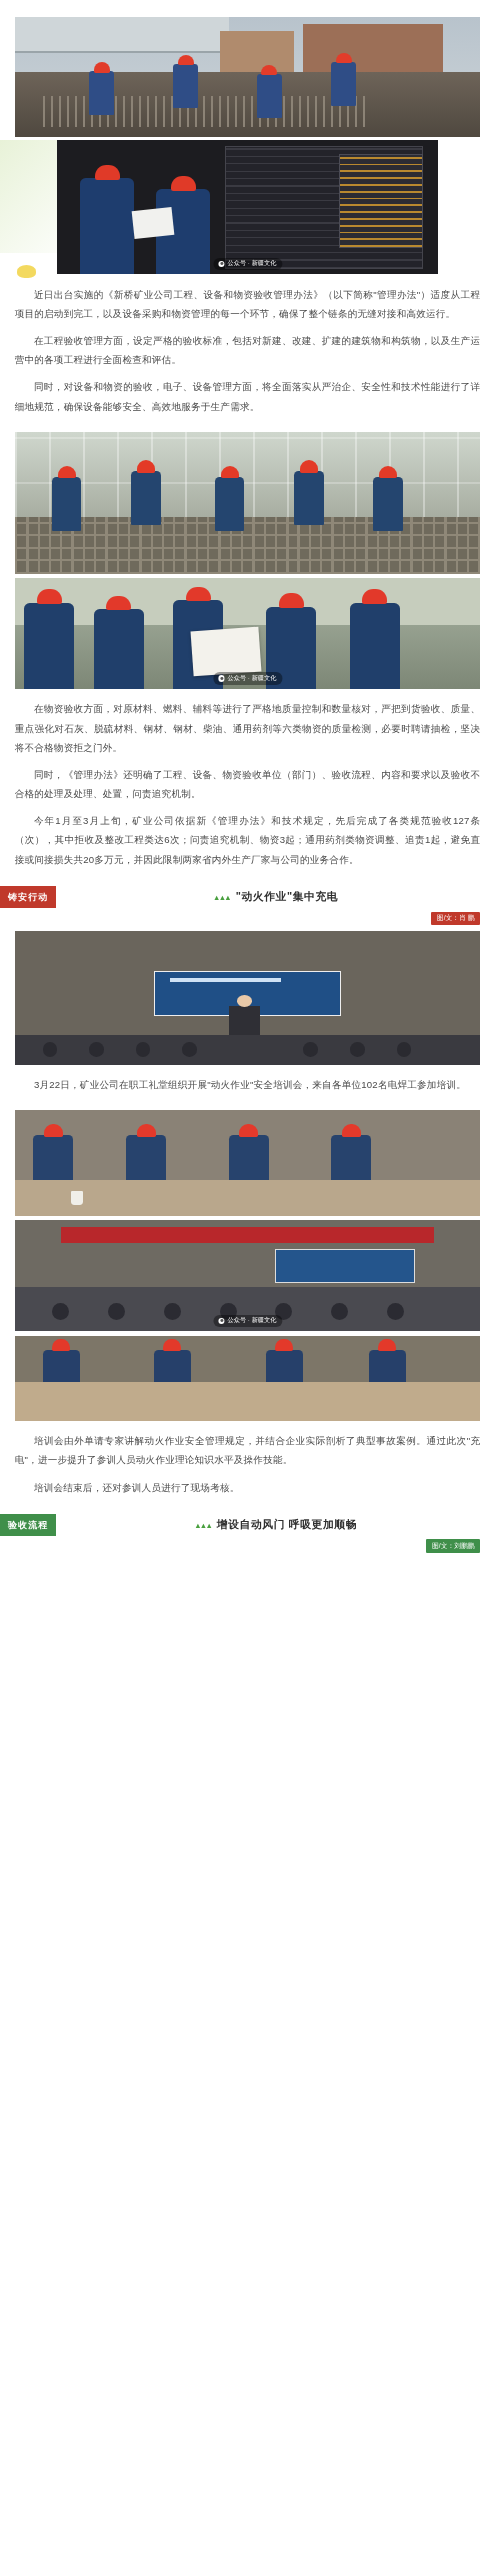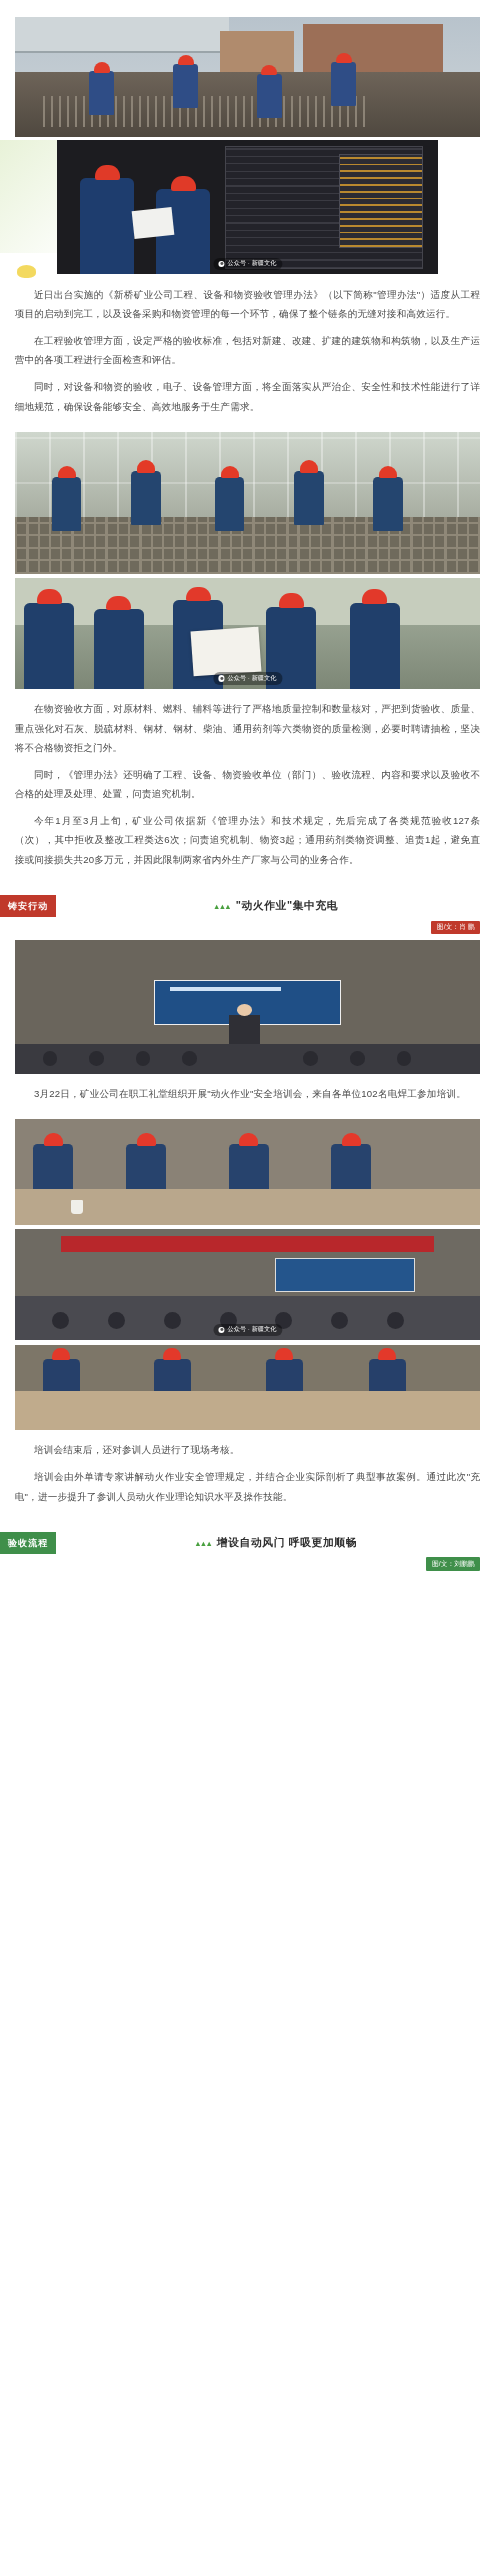--- a/index.html
+++ b/index.html
@@ -113,21 +113,21 @@
   .p4 .bg{position:absolute;inset:0;background:linear-gradient(#a9b4a3,#7d8776);}
   .p4 .wall{position:absolute;left:0;top:0;width:100%;height:42%;background:#c6cdbd;}
   .p4 .m{position:absolute;bottom:0;width:50px;height:78%;background:#203f6b;border-radius:5.7px 5.7px 0 0;}
   .p4 .m::before{content:"";position:absolute;left:12.5px;top:-13.6px;width:25px;height:14.7px;background:#e2392a;border-radius:11.3px 11.3px 2.3px 2.3px;}
   .p4 .m1{left:2%;} .p4 .m2{left:17%;height:72%;} .p4 .m3{left:34%;height:80%;}
   .p4 .m4{left:54%;height:74%;} .p4 .m5{left:72%;height:78%;}
   .p4 .sheet{position:absolute;left:38%;bottom:14%;width:68px;height:45px;background:#f3f2ec;transform:rotate(-4deg);box-shadow:0 1.1px 3.4px rgba(0,0,0,.3);}
 
   
   .secbanner{
-    display:flex;align-items:center;gap:0;margin:16px 0 0 0;
+    display:flex;align-items:center;gap:0;margin:7px 0 0 0;
   }
   .sectag{
     background:#c0392b;color:#fff;font-size:9px;font-weight:bold;
     padding:4.5px 8px;letter-spacing:1.1px;
   }
   .sectag.green{background:#3f8f4a;}
   .sectitlewrap{
     flex:1;display:flex;align-items:center;justify-content:center;gap:5.7px;
     padding:0 5.7px;
   }
@@ -345,22 +345,22 @@
       <div class="bg"></div>
       <div class="m m1"></div>
       <div class="m m2"></div>
       <div class="m m3"></div>
       <div class="m m4"></div>
       <div class="desk"></div>
     </div>
   </div>
 
   <div class="txtblock">
+    <p class="para">培训会由外单请专家讲解动火作业安全管理规定，并结合企业实际剖析了典型事故案例。通过此次"充电"，进一步提升了参训人员动火作业理论知识水平及操作技能。</p>
     <p class="para">培训会结束后，还对参训人员进行了现场考核。</p>
-    <p class="para">培训会由外单请专家讲解动火作业安全管理规定，并结合企业实际剖析了典型事故案例。通过此次"充电"，进一步提升了参训人员动火作业理论知识水平及操作技能。</p>
   </div>
 
   <div class="secbanner">
     <div class="sectag green">验收流程</div>
     <div class="sectitlewrap">
       <span class="tri">▲▲▲</span>
       <span class="sectitle">增设自动风门 呼吸更加顺畅</span>
     </div>
   </div>
   <div class="bylinebar">

